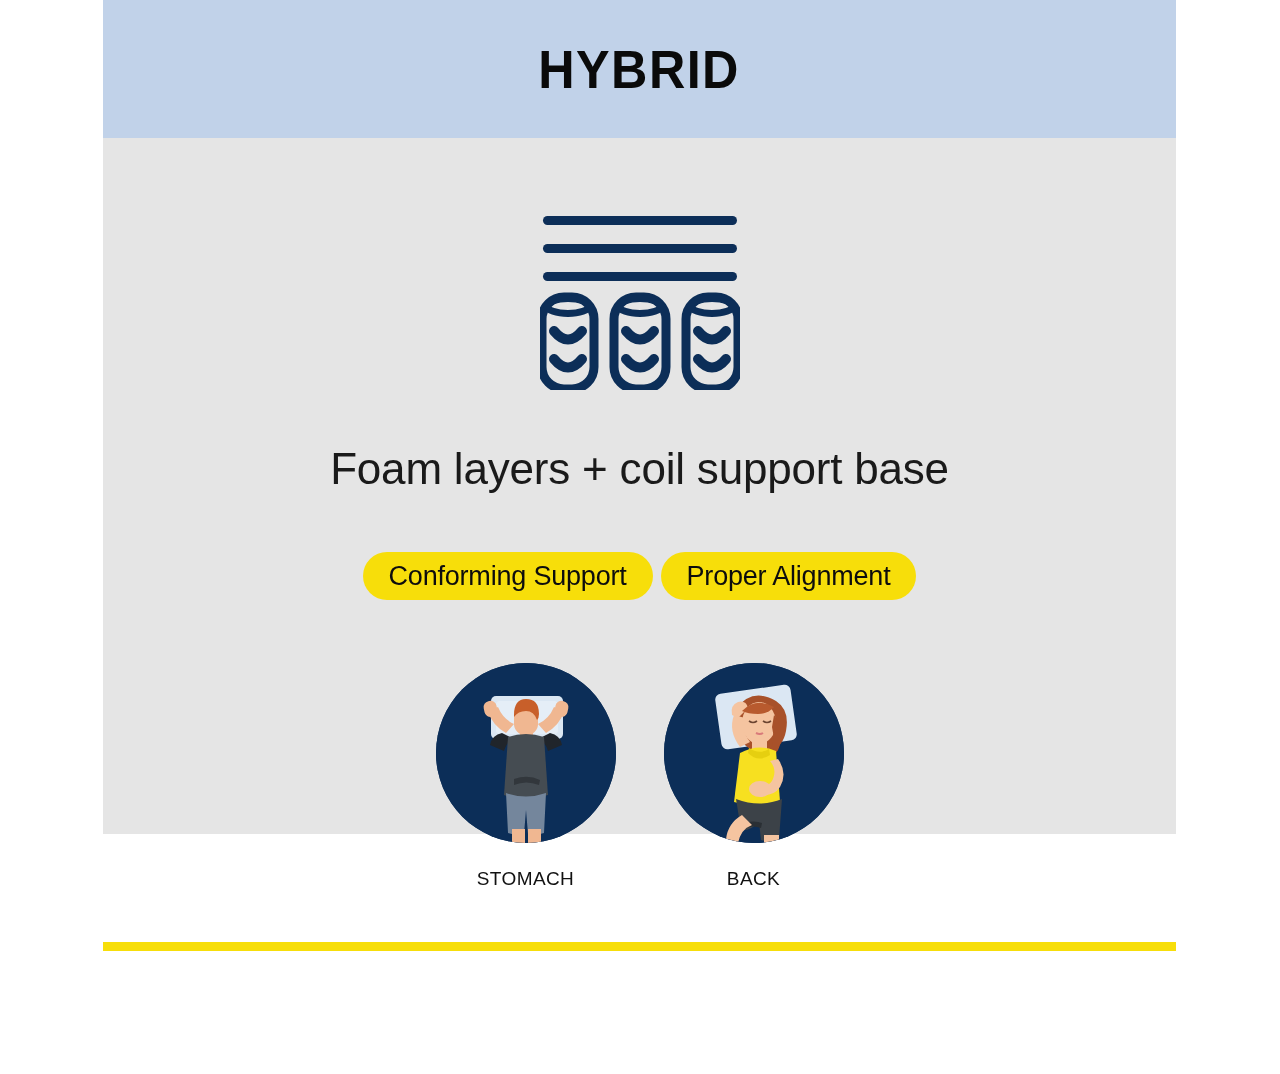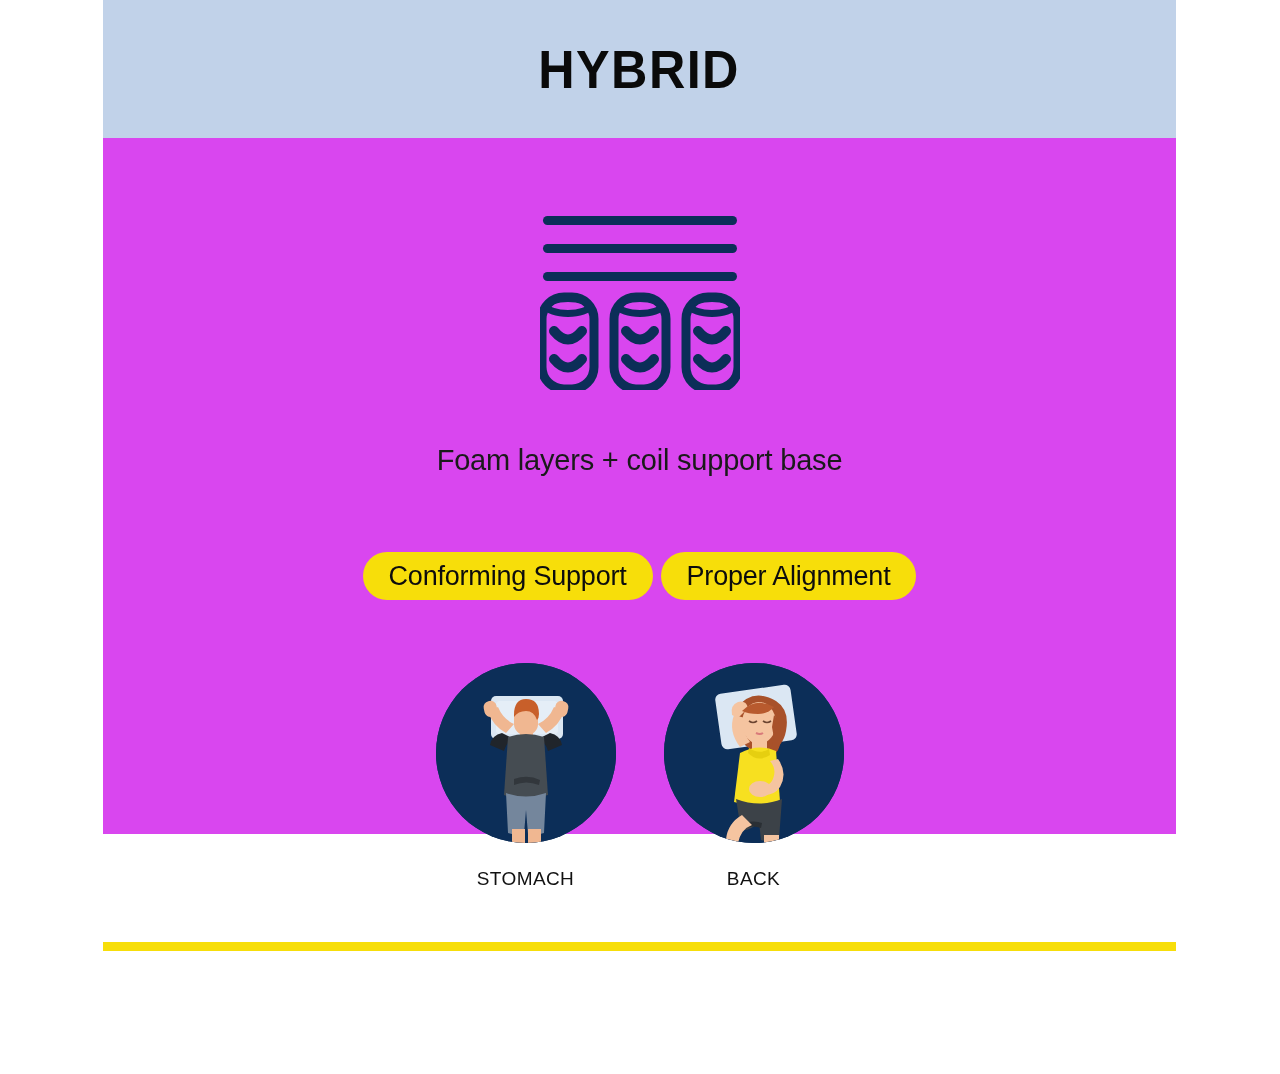--- a/index.html
+++ b/index.html
@@ -18,21 +18,21 @@
     width: 1280px;
     height: 1074px;
     background: #ffffff;
   }
   .card {
     position: absolute;
     left: 103px;
     top: 0;
     width: 1073px;
     height: 834px;
-    background: #d946ef;
+    background: #e5e5e5;
   }
 
   
   .header {
     position: absolute;
     left: 0;
     top: 0;
     width: 1073px;
     height: 138px;
     background: #c1d2e9;
@@ -60,21 +60,21 @@
     justify-content: center;
   }
 
   
   .subtitle {
     position: absolute;
     left: 0;
     top: 443px;
     width: 1073px;
     text-align: center;
-    font-size: 29px;
+    font-size: 44px;
     font-weight: 300;
     color: #1a1a1a;
     letter-spacing: -0.2px;
     line-height: 1.2;
   }
 
   
   .pills {
     position: absolute;
     left: 0;

